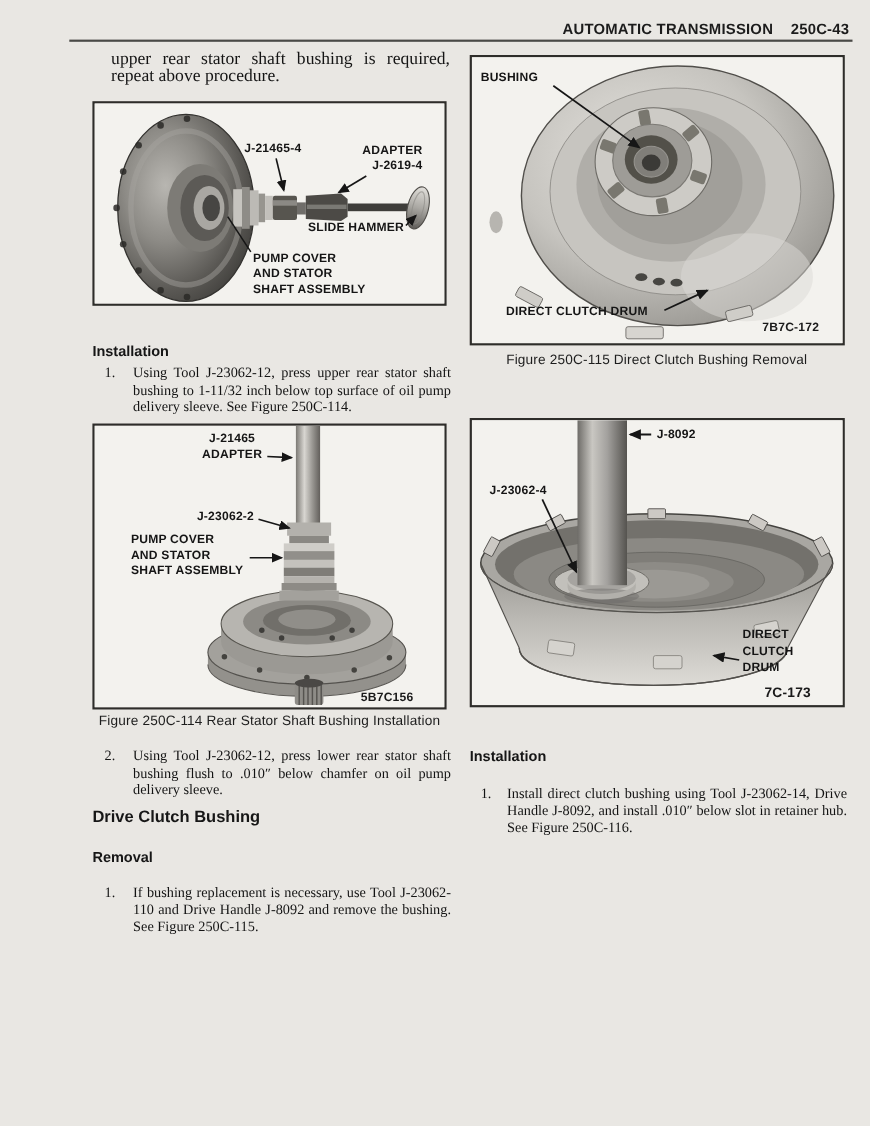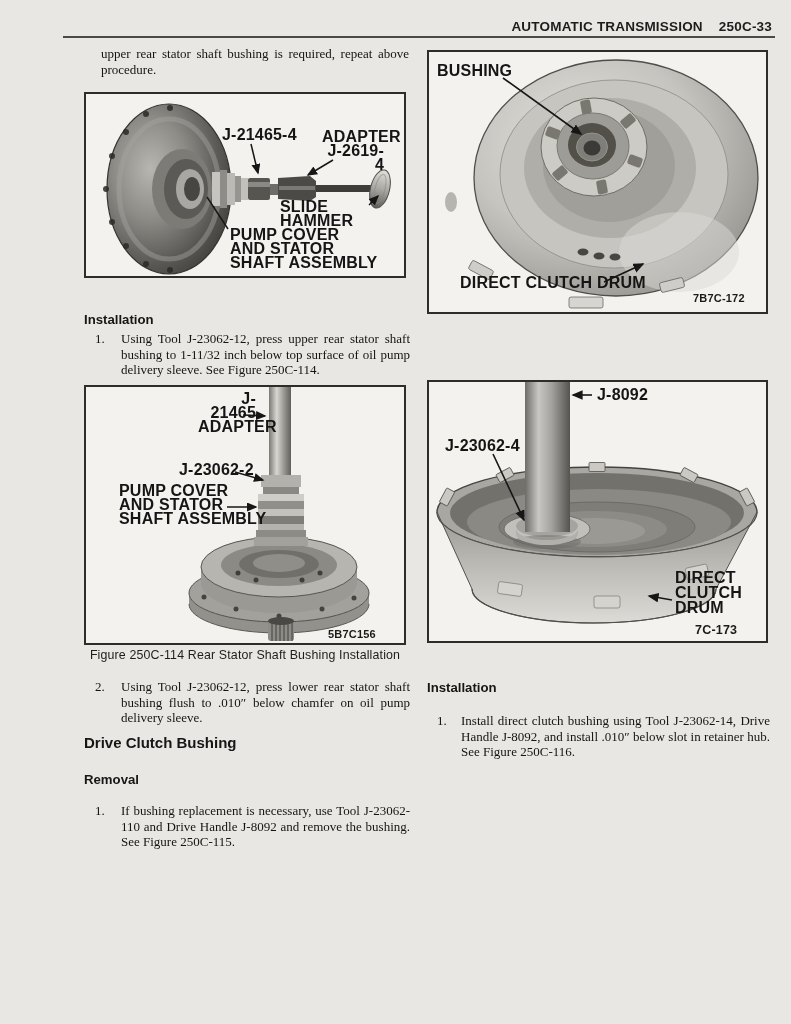--- a/index.html
+++ b/index.html
@@ -5,50 +5,50 @@
   html,body{margin:0;padding:0;background:#e9e7e3;}
   .page{position:relative;width:791px;height:1024px;background:#e9e7e3;overflow:hidden;
         font-family:"Liberation Serif",serif;color:#161616;}
   
   .hdr{position:absolute;top:19px;left:63px;width:709px;text-align:right;
        font-family:"Liberation Sans",sans-serif;font-weight:bold;font-size:13.5px;
        letter-spacing:.2px;color:#1c1c1c;}
   .hdr .code{margin-left:16px;}
   .hdr-rule{position:absolute;top:36px;left:63px;width:712px;height:2px;background:#4a4a47;}
   
-  .para{position:absolute;font-size:13px;line-height:15.6px;text-align:justify;color:#141414;}
+  .para{position:absolute;font-size:16px;line-height:15.6px;text-align:justify;color:#141414;}
   .step{position:absolute;font-size:13px;line-height:15.6px;color:#141414;}
   .step .n{position:absolute;left:11px;top:0;}
   .step .t{margin-left:37px;text-align:justify;}
   .step.rcol .n{left:10px;}
   .step.rcol .t{margin-left:34px;}
   .h-sub{position:absolute;font-family:"Liberation Sans",sans-serif;font-weight:bold;
          font-size:13.2px;color:#161616;}
   .h-main{position:absolute;font-family:"Liberation Sans",sans-serif;font-weight:bold;
           font-size:15px;color:#161616;}
   
   .fig{position:absolute;border:2px solid #2e2d2a;background:#f3f2ee;box-sizing:border-box;}
   .fig svg{position:absolute;left:0;top:0;}
   .lab{position:absolute;font-family:"Liberation Sans",sans-serif;font-weight:bold;
-       font-size:16px;line-height:14px;white-space:pre-line;color:#151515;letter-spacing:.2px;}
+       font-size:11px;line-height:14px;white-space:pre-line;color:#151515;letter-spacing:.2px;}
   .lab.rt{text-align:right;}
   .lab.lh15{line-height:15px;}
   .pcode{position:absolute;font-family:"Liberation Sans",sans-serif;font-weight:bold;
          font-size:11px;color:#1a1a1a;letter-spacing:.2px;}
   .pcode.big{font-size:12.5px;}
   .cap{position:absolute;font-family:"Liberation Sans",sans-serif;font-size:12.4px;
        color:#1d1d1d;text-align:center;letter-spacing:.15px;}
 </style>
 </head>
 <body>
 
 <div class="page">
 
   <div class="hdr">
-    <span>AUTOMATIC TRANSMISSION</span><span class="code">250C-33</span>
+    <span>AUTOMATIC TRANSMISSION</span><span class="code">250C-43</span>
   </div>
   <div class="hdr-rule"></div>
 
   <div class="para" style="left:101px;top:46px;width:308px;">upper rear stator shaft bushing is required, repeat above procedure.</div>
 
   <div class="fig" style="left:84px;top:92px;width:322px;height:186px;">
     <svg width="318" height="182" viewBox="0 0 318 182">
       <defs>
         <radialGradient id="g113a" cx="35%" cy="38%" r="75%">
           <stop offset="0" stop-color="#b8b6b1"></stop>
@@ -174,21 +174,21 @@
       <rect x="172" y="114" width="46" height="8" fill="#918f8a"></rect>
       <rect x="172" y="122" width="46" height="7" fill="#c4c2bd"></rect>
       <rect x="172" y="129" width="46" height="8" fill="#7f7d78"></rect>
       <rect x="172" y="137" width="46" height="6" fill="#b5b3ae"></rect>
       <rect x="170" y="143" width="50" height="7" fill="#8d8b86"></rect>
       <rect x="168" y="150" width="54" height="9" fill="#a3a19c"></rect>
       <line x1="157" y1="28" x2="179" y2="29" stroke="#161616" stroke-width="1.5" marker-end="url(#m114)"></line>
       <line x1="149" y1="85" x2="177" y2="93" stroke="#161616" stroke-width="1.5" marker-end="url(#m114)"></line>
       <line x1="141" y1="120" x2="170" y2="120" stroke="#161616" stroke-width="1.5" marker-end="url(#m114)"></line>
     </svg>
-    <div class="lab rt" style="left:112px;top:5px;width:58px;">J-21465
+    <div class="lab rt" style="left:96px;top:5px;width:58px;text-align:center;">J-21465
 ADAPTER</div>
     <div class="lab" style="left:93px;top:76px;">J-23062-2</div>
     <div class="lab" style="left:33px;top:97px;">PUMP COVER
 AND STATOR
 SHAFT ASSEMBLY</div>
     <div class="pcode" style="left:242px;top:241px;">5B7C156</div>
   </div>
   <div class="cap" style="left:63px;top:648px;width:364px;">Figure 250C-114 Rear Stator Shaft Bushing Installation</div>
 
   <div class="step" style="left:84px;top:679px;width:326px;">
@@ -245,20 +245,21 @@
       <rect x="-12" y="-5" width="24" height="10" rx="2" fill="#cfcdc8" stroke="#6b6965" stroke-width="0.8" transform="translate(52,218) rotate(28)"></rect>
       <rect x="-12" y="-5" width="24" height="10" rx="2" fill="#cfcdc8" stroke="#6b6965" stroke-width="0.8" transform="translate(243,233) rotate(-14)"></rect>
       <ellipse cx="22" cy="150" rx="6" ry="10" fill="#b7b5b0"></ellipse>
       <line x1="74" y1="26" x2="152" y2="82" stroke="#161616" stroke-width="1.6" marker-end="url(#m115)"></line>
       <line x1="175" y1="230" x2="214" y2="212" stroke="#161616" stroke-width="1.6" marker-end="url(#m115)"></line>
     </svg>
     <div class="lab" style="left:8px;top:12px;">BUSHING</div>
     <div class="lab" style="left:31px;top:224px;">DIRECT CLUTCH DRUM</div>
     <div class="pcode" style="left:264px;top:240px;">7B7C-172</div>
   </div>
+  <div class="cap" style="left:410px;top:320px;width:374px;">Figure 250C-115 Direct Clutch Bushing Removal</div>
 
   <div class="fig" style="left:427px;top:380px;width:341px;height:263px;">
     <svg width="337" height="259" viewBox="0 0 337 259">
       <defs>
         <linearGradient id="g116s" x1="0" y1="0" x2="1" y2="0">
           <stop offset="0" stop-color="#6e6c68"></stop>
             <stop offset="0.3" stop-color="#c9c7c2"></stop>
           <stop offset="0.6" stop-color="#a3a19e"></stop>
             <stop offset="1" stop-color="#55534f"></stop>
         </linearGradient>

